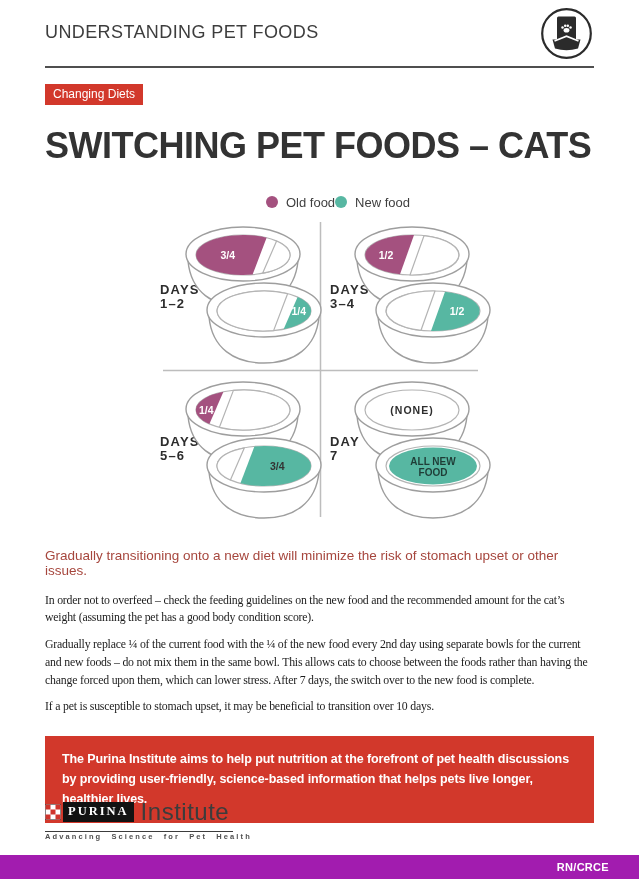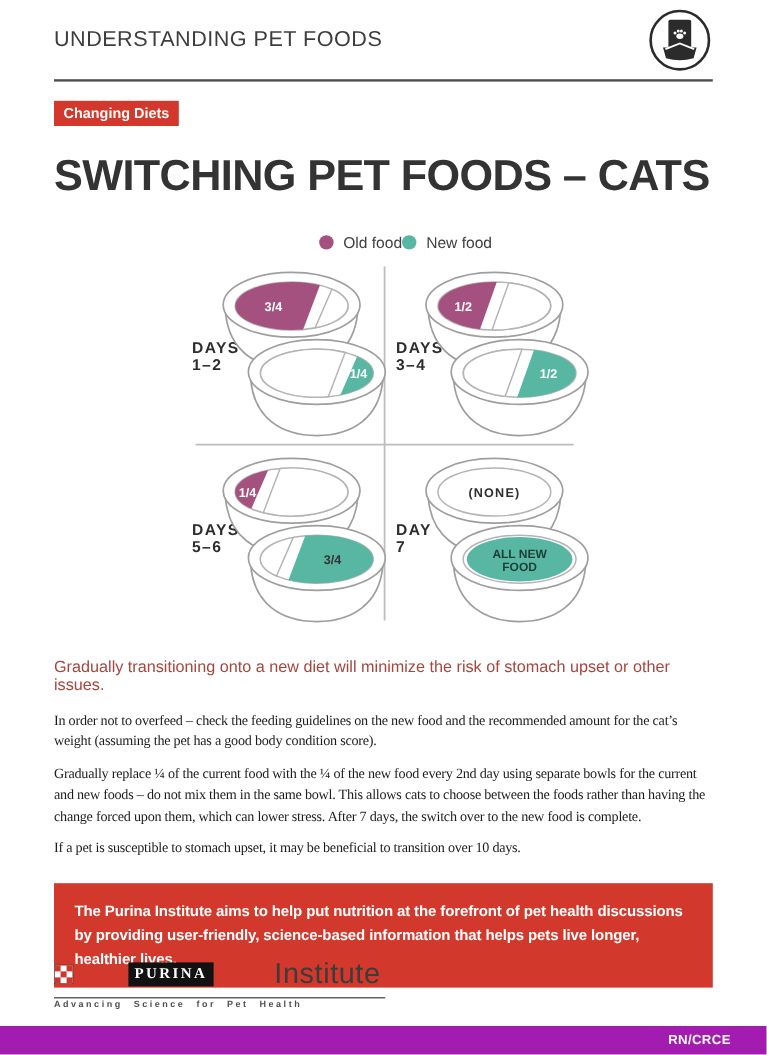--- a/index.html
+++ b/index.html
@@ -5,40 +5,40 @@
   html,body{margin:0;padding:0;background:#ffffff;}
   .page{position:relative;width:639px;height:879px;background:#ffffff;overflow:hidden;
         font-family:"Liberation Sans",sans-serif;}
   
   .header{display:flex;justify-content:space-between;align-items:flex-start;padding:4px 46px 0 45px;}
   .header-title{font-size:18px;font-weight:400;letter-spacing:.4px;color:#3d3d3d;margin-top:18px;}
   .header-icon{width:53px;height:53px;margin-top:3px;}
   .rule{border:none;border-top:2px solid #4f4f4f;margin:6px 45px 0;}
   
   .badge{display:inline-block;margin:16px 0 0 45px;background:#d2382b;color:#fff;
-         font-size:12px;font-weight:700;padding:3px 8px 4px;}
+         font-size:12px;font-weight:400;padding:3px 8px 4px;}
   
   .page-title{margin:22px 45px 0;font-size:36px;font-weight:700;letter-spacing:-.5px;color:#333;line-height:1.05;}
   
   .legend{margin-top:30px;display:flex;justify-content:center;align-items:flex-start;padding-left:37px;}
   .legend-item{display:flex;align-items:center;gap:8px;font-size:13px;color:#3f3f3f;}
   .dot{width:12px;height:12px;border-radius:50%;}
   
   .diagram{display:block;margin-top:0;}
   
   .lead{margin:18px 45px 0;font-size:13.5px;color:#a6463d;}
   .bodytext{margin:14px 45px 0;width:552px;font-family:"Liberation Serif",serif;
             font-size:11.8px;letter-spacing:-.2px;line-height:1.5;color:#1c1c1c;}
   .bodytext + .bodytext{margin-top:9px;}
   
   .callout{margin:20px 45px 0;background:#d2382b;color:#fff;padding:13px 17px;
            font-size:12.5px;font-weight:700;line-height:1.62;letter-spacing:-.1px;}
   
   .logo{position:absolute;left:45px;top:798px;}
-  .logo-row{display:flex;align-items:center;border-bottom:1.5px solid #3c3c3c;padding-bottom:5px;width:fit-content;padding-right:4px;gap:44px;}
+  .logo-row{display:flex;align-items:center;border-bottom:1.5px solid #3c3c3c;padding-bottom:5px;width:fit-content;padding-right:4px;}
   .brand-box{background:#121212;color:#fff;font-family:"Liberation Serif",serif;font-weight:700;
              font-size:12.5px;letter-spacing:2px;padding:2px 5px 3px;margin-left:2px;}
   .brand-suffix{font-size:24px;color:#3c3c3c;margin-left:7px;letter-spacing:.5px;}
   .tagline{margin-top:0;font-size:7.5px;font-weight:700;letter-spacing:2.1px;word-spacing:5px;color:#4f4f4f;}
   
   .bottombar{position:absolute;left:0;right:0;bottom:0;height:24px;background:#a21caf;
              display:flex;align-items:center;justify-content:flex-end;padding-right:30px;}
   .doc-code{color:#fff;font-size:11px;font-weight:700;letter-spacing:.3px;}
 </style>
 </head>

